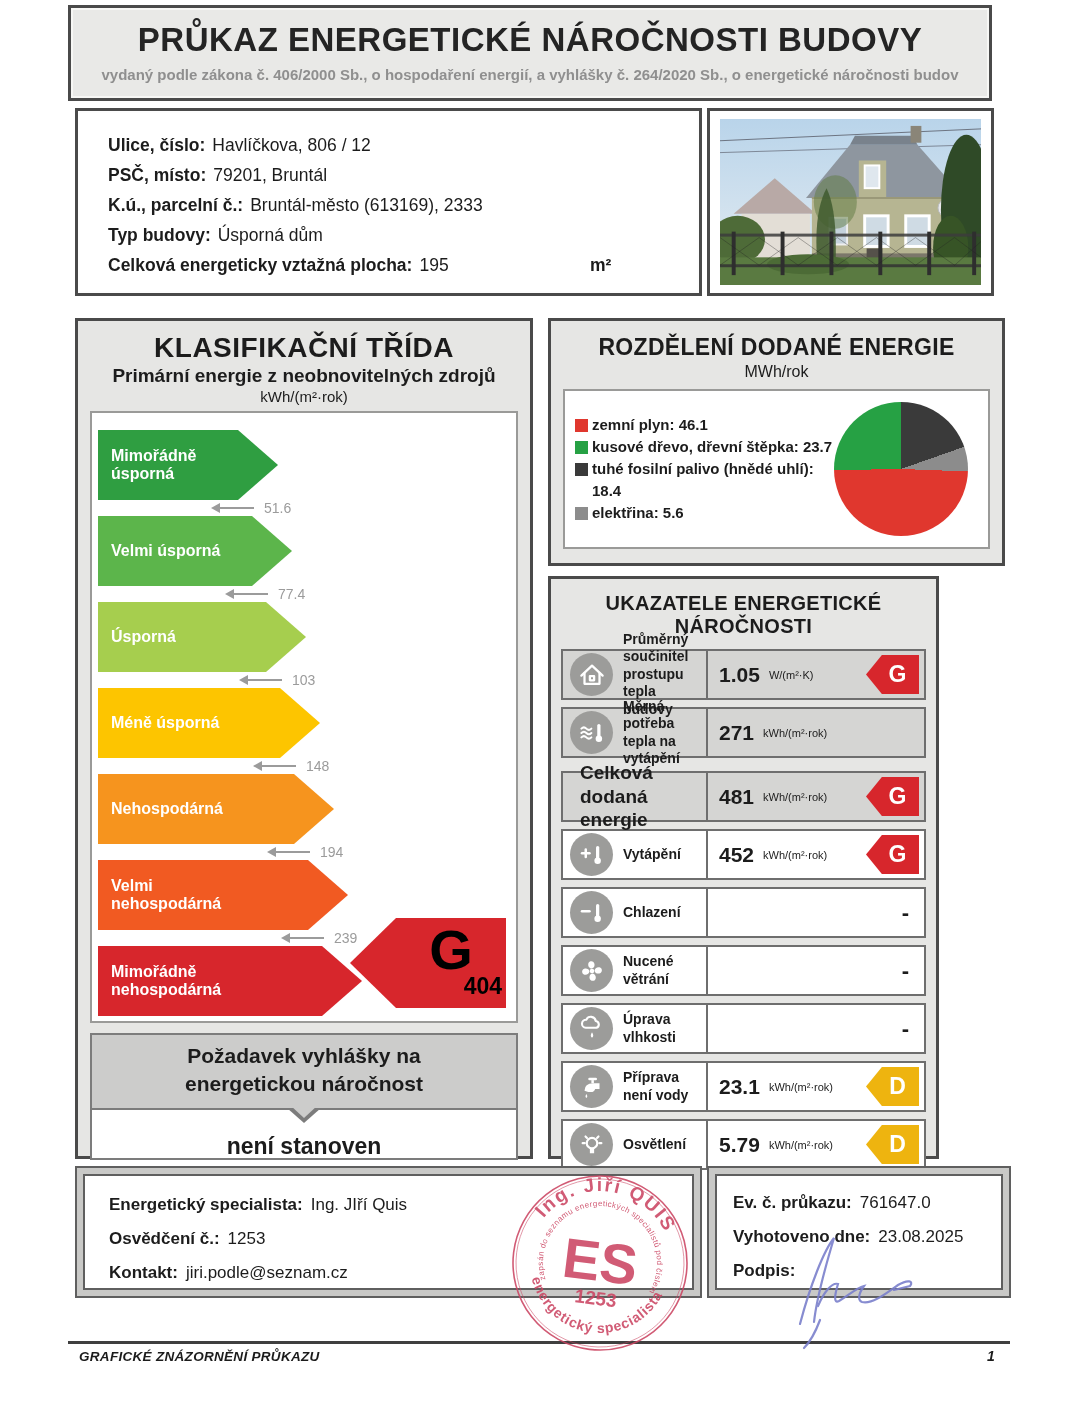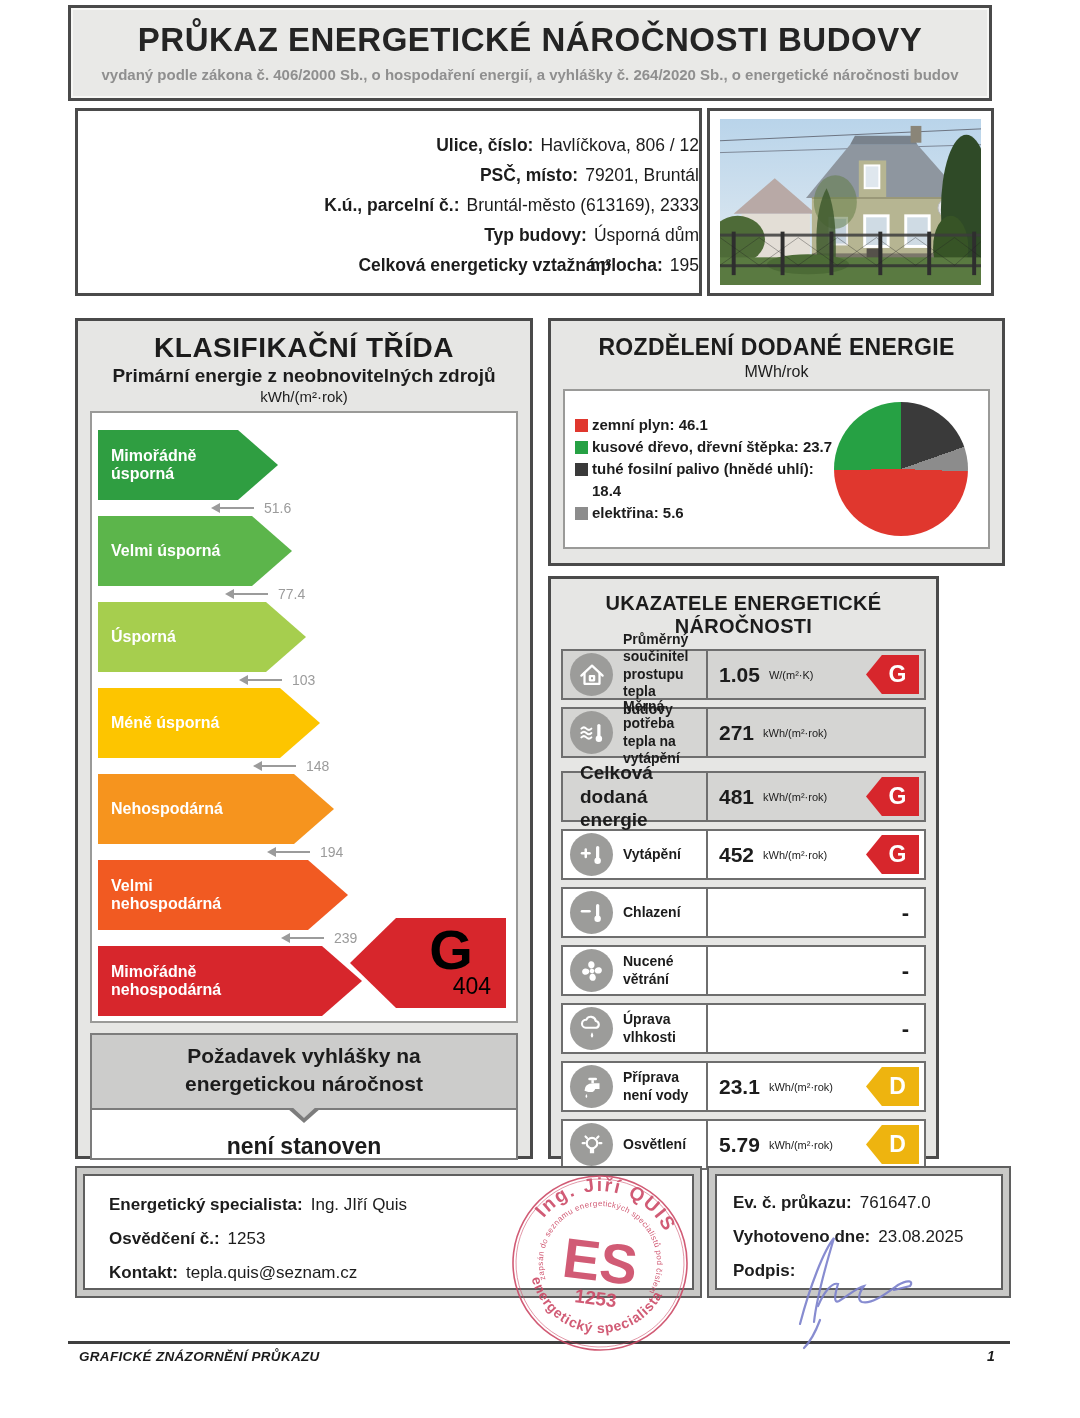--- a/index.html
+++ b/index.html
@@ -6,21 +6,21 @@
   html,body { background:#fff; }
   body { width:1080px; height:1418px; position:relative; font-family:"Liberation Sans", sans-serif; color:#1c1c1c; }
   .panel { position:absolute; border:3px solid #4a4a4a; }
 
   
   .hdr { left:68px; top:5px; width:924px; height:96px; background:#e9e9e7; box-shadow:inset 0 0 0 2px #f7f7f5; text-align:center; }
   .hdr-title { margin-top:13px; font-size:33px; font-weight:800; letter-spacing:.5px; color:#242424; }
   .hdr-sub { margin-top:7px; font-size:15px; font-weight:700; color:#8f8f8f; }
 
   
-  .addr { left:75px; top:108px; width:627px; height:188px; background:#fff; box-shadow:inset 0 0 0 2px #fdfdfd; padding:19px 0 0 30px;text-align:right; }
+  .addr { left:75px; top:108px; width:627px; height:188px; background:#fff; box-shadow:inset 0 0 0 2px #fdfdfd; padding:19px 0 0 30px; }
   .arow { font-size:17.5px; line-height:30px; position:relative; }
   .arow b { margin-right:7px; }
   .area-unit { position:absolute; left:482px; top:0; font-weight:700; }
 
   .photo { left:707px; top:108px; width:287px; height:188px; background:#fff; padding:8px 10px; }
   .photo svg { width:100%; height:100%; display:block; }
 
   
   .classif { left:75px; top:318px; width:458px; height:841px; background:#e6e6e4; }
   .c-title { margin-top:11px; font-size:28px; font-weight:800; text-align:center; letter-spacing:.5px; }
@@ -34,21 +34,21 @@
   .bletter { position:absolute; top:50%; transform:translateY(-50%); right:22px; font-size:42px; font-weight:800; color:#fff; }
   .w0{width:140px}.w1{width:154px}.w2{width:168px}.w3{width:182px}.w4{width:196px}.w5{width:210px}.w6{width:224px}
   .thresh { height:16px; display:flex; align-items:center; color:#9b9b9b; font-size:14px; }
   .t0{margin-left:122px}.t1{margin-left:136px}.t2{margin-left:150px}.t3{margin-left:164px}.t4{margin-left:178px}.t5{margin-left:192px}
   .arr { width:34px; height:2px; background:#9b9b9b; position:relative; margin-right:10px; }
   .arr::before { content:''; position:absolute; left:-9px; top:-4px; border-top:5px solid transparent; border-bottom:5px solid transparent; border-right:9px solid #9b9b9b; }
   .cmarker { position:absolute; right:10px; bottom:13px; display:flex; }
   .cm-tip { width:0; height:0; border-top:45px solid transparent; border-bottom:45px solid transparent; border-right:46px solid #d7262c; }
   .cm-body { width:110px; height:90px; display:flex; flex-direction:column; justify-content:center; }
   .cm-letter { font-size:56px; font-weight:800; color:#000; line-height:.85; align-self:center; }
-  .cm-value { font-size:23px; font-weight:400; color:#000; align-self:flex-end; padding-right:15px; }
+  .cm-value { font-size:23px; font-weight:700; color:#000; align-self:flex-end; padding-right:4px; }
   .req { margin:10px 12px 0; border:2px solid #7c7c7c; background:#fff; height:127px; }
   .req-head { background:#cccccb; border-bottom:2px solid #7c7c7c; padding:7px 38px 9px; font-size:21px; font-weight:800; text-align:center; line-height:1.35; position:relative; }
   .req-head::before { content:''; position:absolute; top:100%; left:50%; margin-left:-17px; border-left:17px solid transparent; border-right:17px solid transparent; border-top:15px solid #7c7c7c; z-index:2; }
   .req-head::after { content:''; position:absolute; top:calc(100% - 3px); left:50%; margin-left:-14px; border-left:14px solid transparent; border-right:14px solid transparent; border-top:13px solid #cccccb; z-index:3; }
   .req-val { text-align:center; font-size:23px; font-weight:800; padding-top:23px; }
 
   
   .piep { left:548px; top:318px; width:457px; height:248px; background:#e6e6e4; }
   .p-title { margin-top:13px; font-size:23px; font-weight:800; text-align:center; letter-spacing:.3px; }
   .p-sub { font-size:16px; text-align:center; margin-top:2px; }
@@ -449,21 +449,21 @@
           <span>D</span>
         </span>
       </div>
   </div>
 </div>
 
 <div class="matbox footL">
   <div class="matin">
     <div class="frow"><b>Energetický specialista:</b><span>Ing. JIří Quis</span></div>
     <div class="frow"><b>Osvědčení č.:</b><span>1253</span></div>
-    <div class="frow"><b>Kontakt:</b><span>tepla.quis@seznam.cz</span></div>
+    <div class="frow"><b>Kontakt:</b><span>jiri.podle@seznam.cz</span></div>
   </div>
 </div>
 
 <div class="matbox footR">
   <div class="matin">
     <div class="frow"><b>Ev. č. průkazu:</b><span>761647.0</span></div>
     <div class="frow"><b>Vyhotoveno dne:</b><span>23.08.2025</span></div>
     <div class="frow"><b>Podpis:</b></div>
   </div>
 </div>

